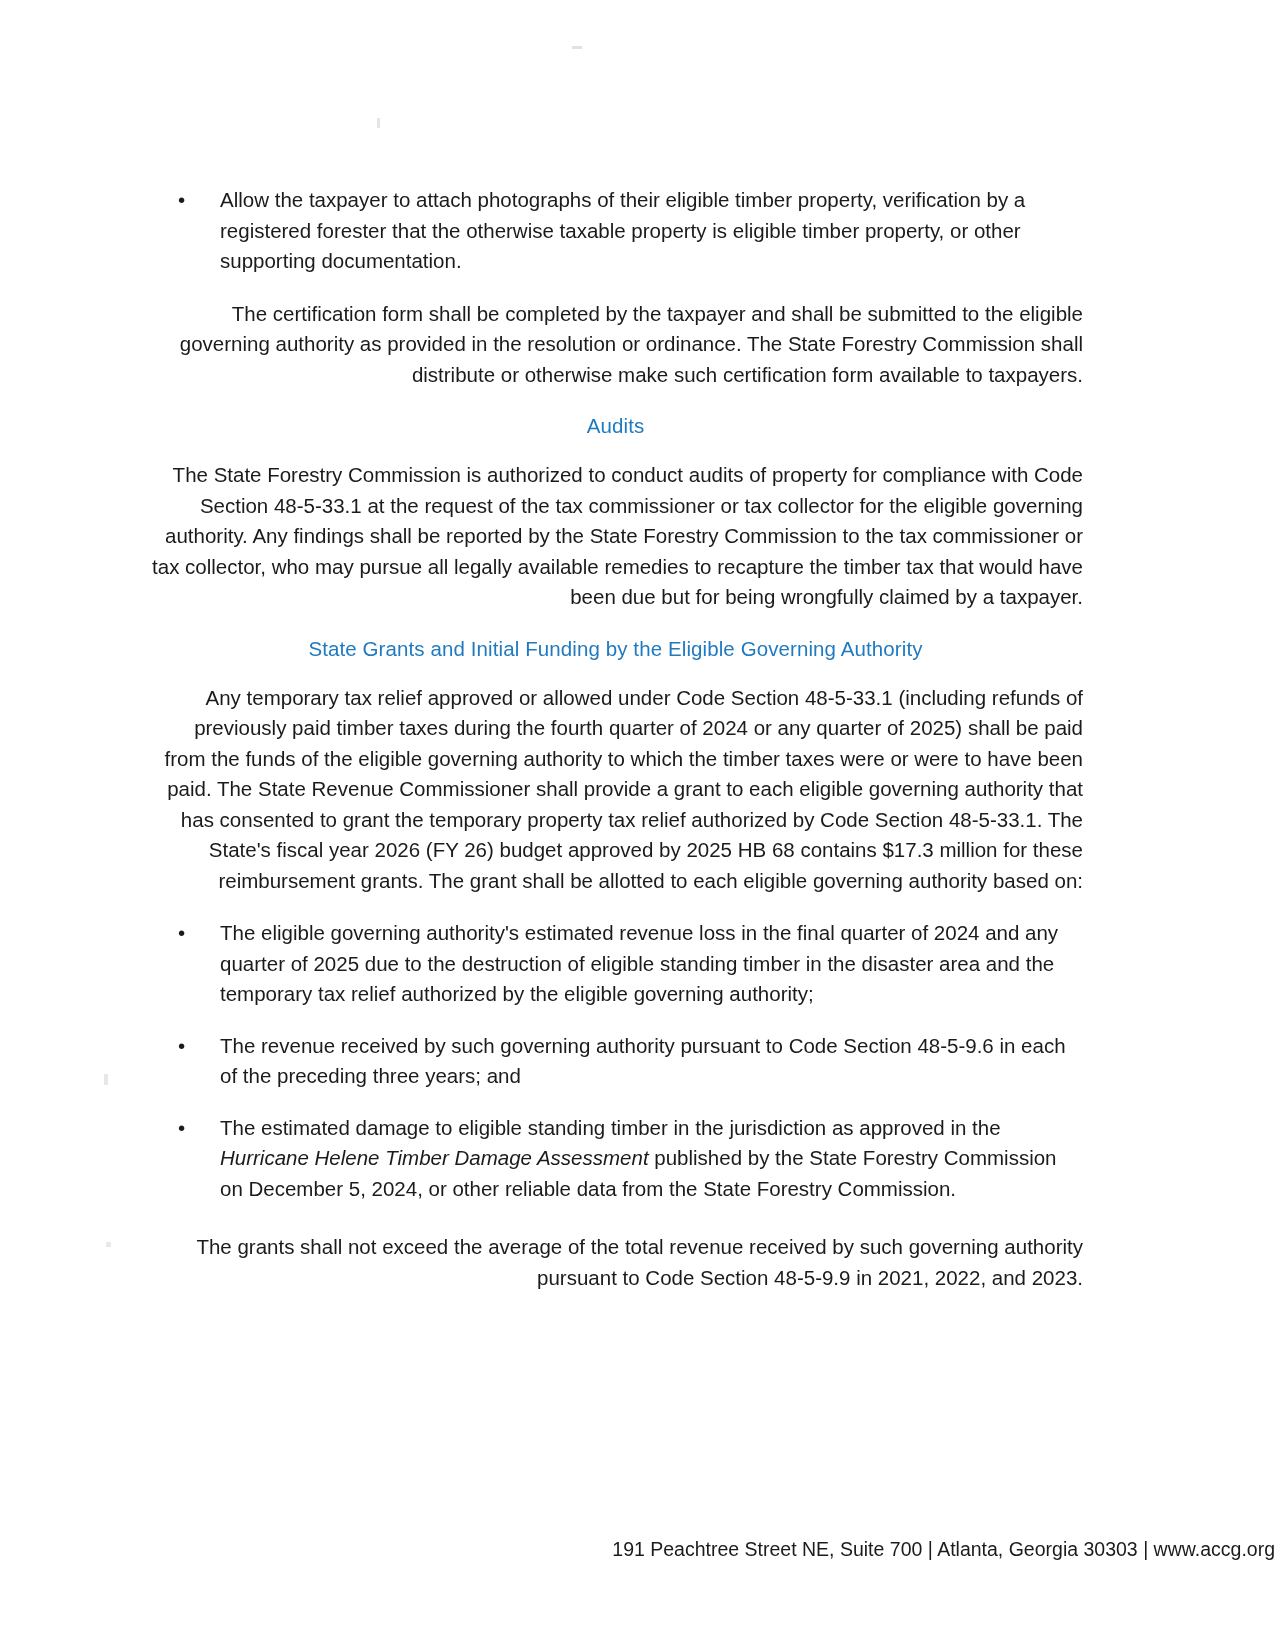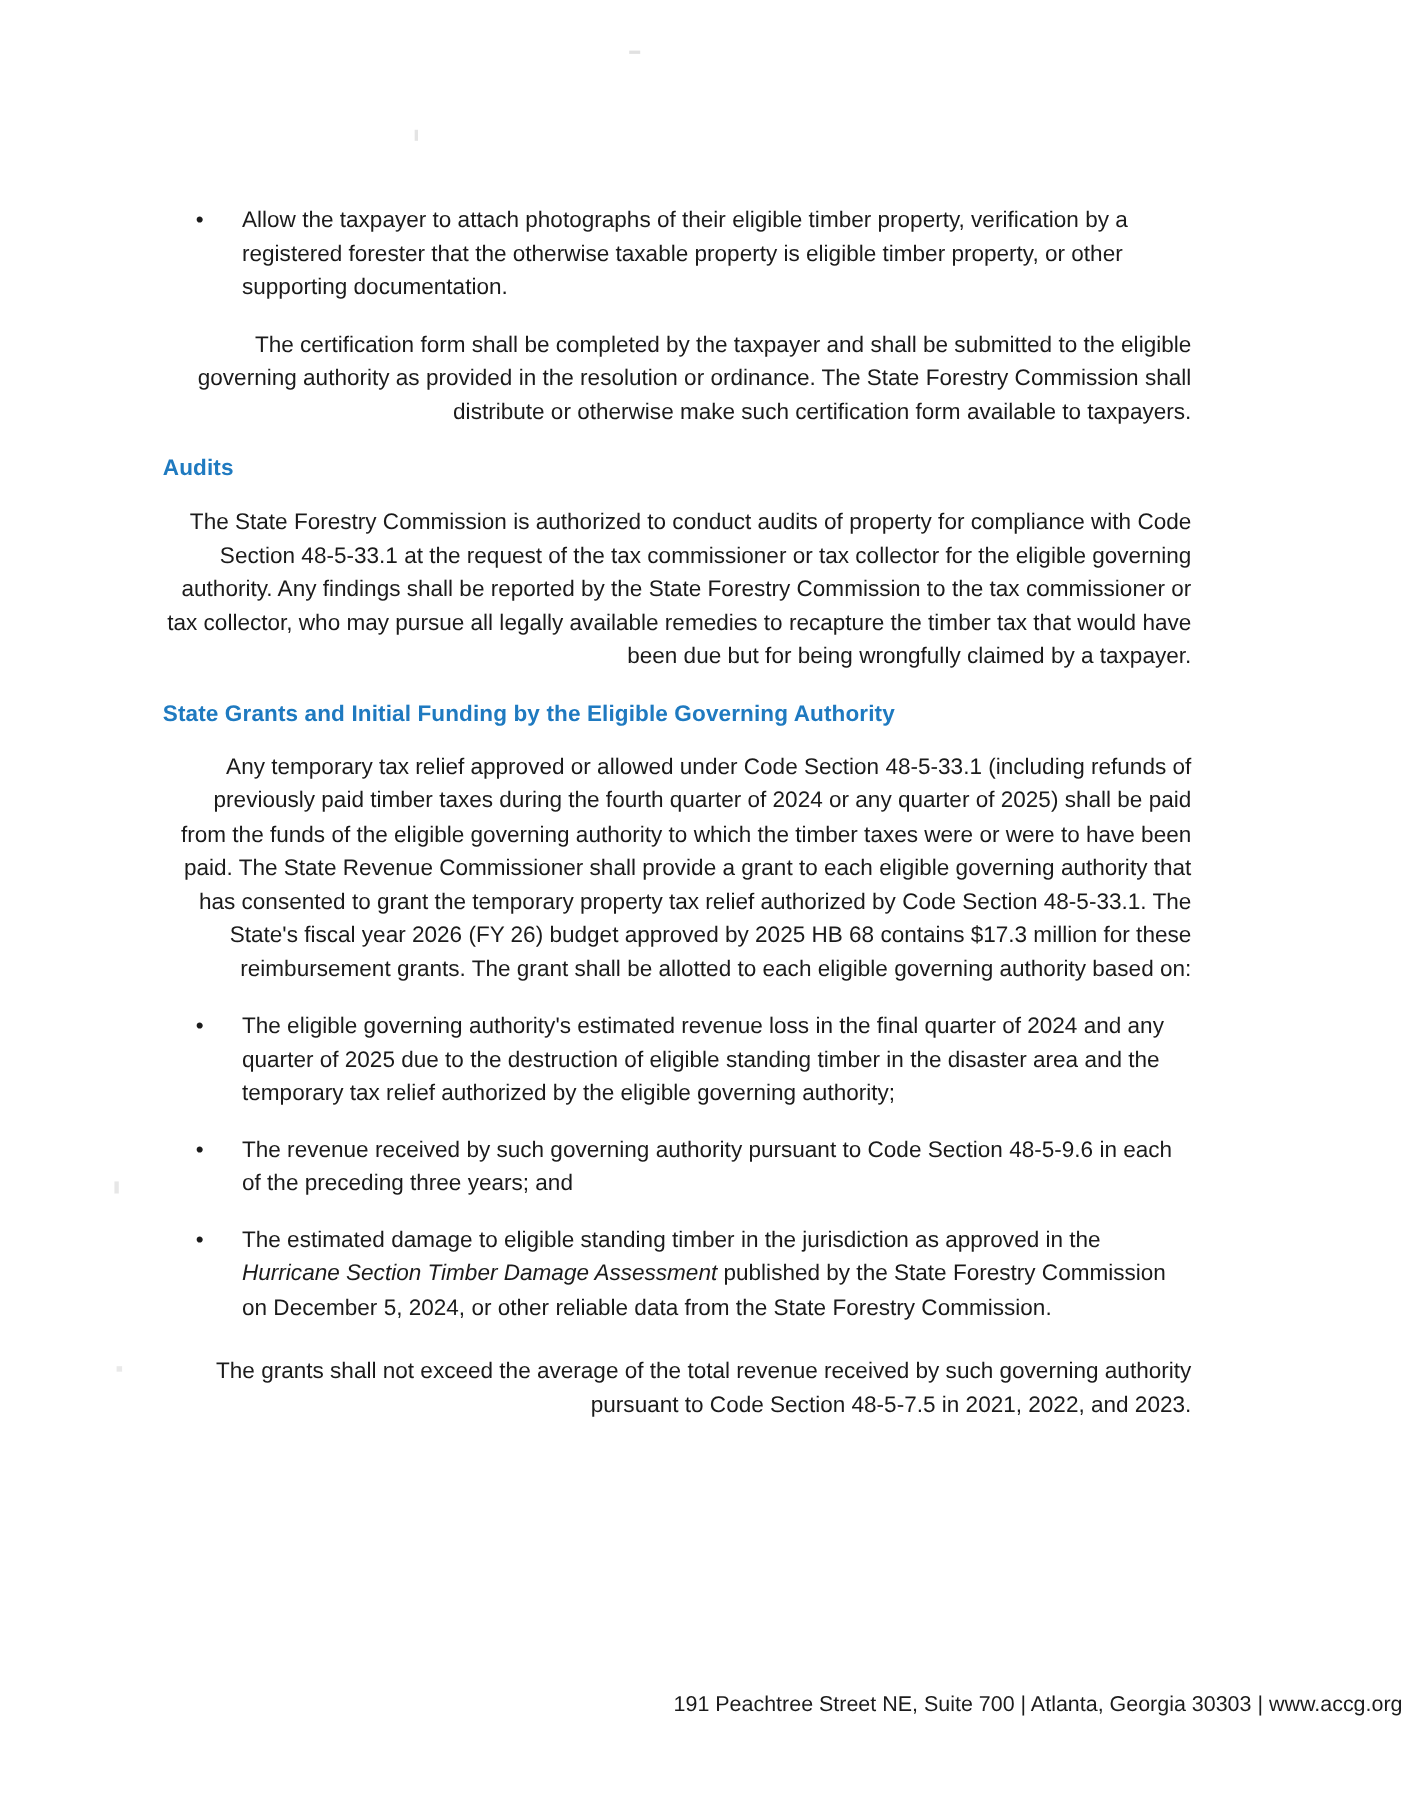--- a/index.html
+++ b/index.html
@@ -30,23 +30,24 @@
     margin: 0 0 22px 0;
     font-size: 20.5px;
     line-height: 30.5px;
     color: #1b1b1b;
     text-align: right;
   }
   h2.section-heading {
     margin: 4px 0 20px 0;
     font-size: 20.5px;
     line-height: 28px;
-    font-weight: bold;
+    font-weight: normal;
     color: #1f7ac0;
     letter-spacing: 0.1px;
+    text-align: center;
   }
   ul.bullets {
     list-style: none;
     margin: 0 0 22px 0;
     padding: 0;
   }
   ul.bullets li {
     position: relative;
     padding-left: 72px;
     margin-bottom: 21px;
@@ -121,25 +122,25 @@
       <li>
         <span class="bullet-dot">•</span>
         <span>The eligible governing authority's estimated revenue loss in the final quarter of 2024 and any quarter of 2025 due to the destruction of eligible standing timber in the disaster area and the temporary tax relief authorized by the eligible governing authority;</span>
       </li>
       <li>
         <span class="bullet-dot">•</span>
         <span>The revenue received by such governing authority pursuant to Code Section 48-5-9.6 in each of the preceding three years; and</span>
       </li>
       <li>
         <span class="bullet-dot">•</span>
-        <span><span>The estimated damage to eligible standing timber in the jurisdiction as approved in the </span><em class="italic">Hurricane Section Timber Damage Assessment</em><span> published by the State Forestry Commission on December 5, 2024, or other reliable data from the State Forestry Commission.</span></span>
+        <span><span>The estimated damage to eligible standing timber in the jurisdiction as approved in the </span><em class="italic">Hurricane Helene Timber Damage Assessment</em><span> published by the State Forestry Commission on December 5, 2024, or other reliable data from the State Forestry Commission.</span></span>
       </li>
     </ul>
 
     <div class="block-spacer"></div>
 
-    <p>The grants shall not exceed the average of the total revenue received by such governing authority pursuant to Code Section 48-5-7.5 in 2021, 2022, and 2023.</p>
+    <p>The grants shall not exceed the average of the total revenue received by such governing authority pursuant to Code Section 48-5-9.9 in 2021, 2022, and 2023.</p>
 
   </div>
 
   <div class="footer">191 Peachtree Street NE, Suite 700 | Atlanta, Georgia 30303 | www.accg.org</div>
 
 </div>
 
 </body></html>

